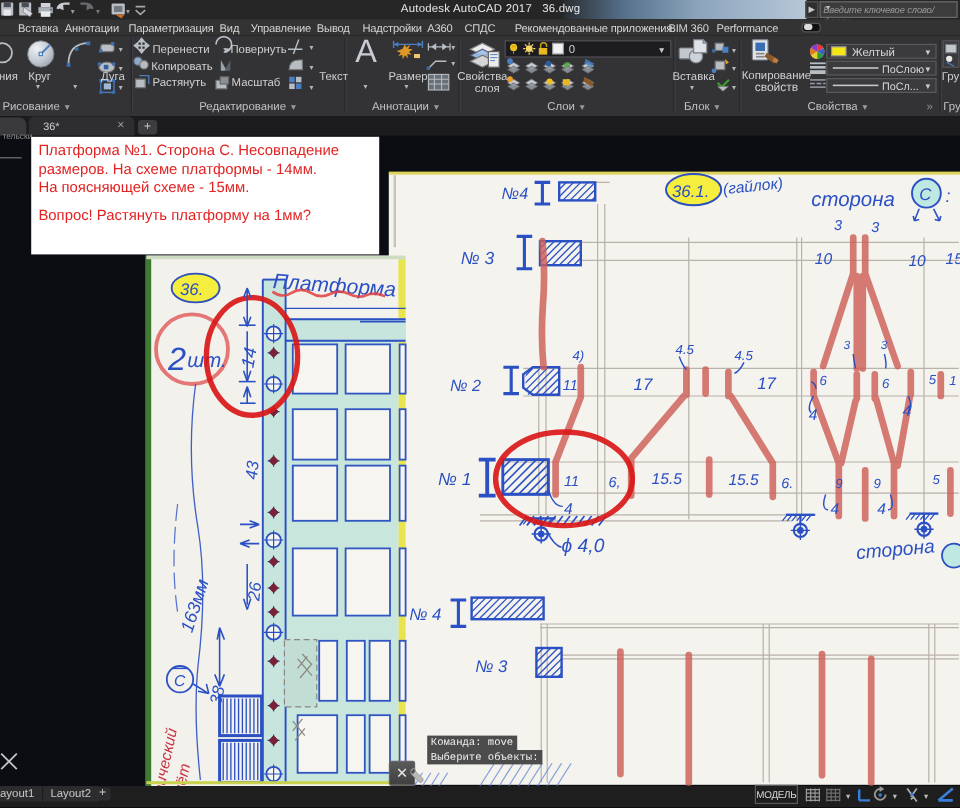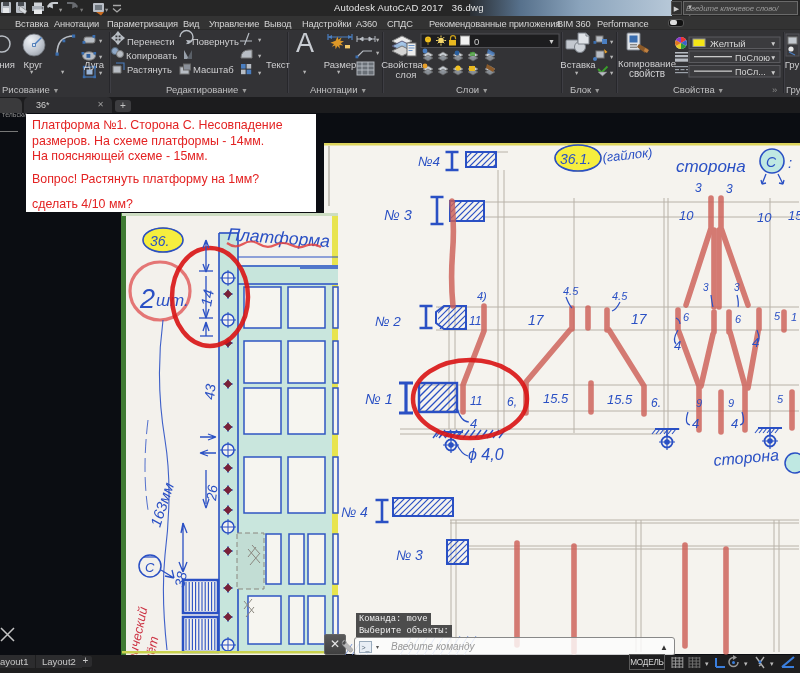--- a/index.html
+++ b/index.html
@@ -761,30 +761,23 @@
       <span style="position:absolute;right:8px;top:3px;color:#9a9a9a;font-size:8px">✕</span>
     </div>
 <div class="abs" id="plustab">+</div>
 <div class="abs" style="left:2px;top:111px;font-size:7px;color:#8a8a8a">тельски</div>
 <div class="abs" style="left:0;top:131px;width:18px;height:1px;background:#777"></div>
 <div class="abs" id="notebox">
       <div style="top:4.0px">Платформа №1. Сторона С. Несовпадение</div>
       <div style="top:19.7px">размеров. На схеме платформы - 14мм.</div>
       <div style="top:35.4px">На поясняющей схеме - 15мм.</div>
       <div style="top:58px">Вопрос! Растянуть платформу на 1мм?</div>
-      <div style="top:82.5px">сделать 4/10 мм?</div>
     </div>
     <div class="cmdtag" style="left:356px;top:613px">Команда:  move</div>
     <div class="cmdtag" style="left:356px;top:625px">Выберите объекты:</div>
-    <div class="abs" id="cmdbar">
-      <span id="cmdico">&gt;_</span>
-      <span style="position:absolute;left:21px;top:5px;font-size:6px;color:#555">▾</span>
-      <span id="cmdtxt">Введите команду</span>
-      <span id="cmdup">▲</span>
-    </div>
     <div class="abs" id="closebox">✕</div>
     <svg class="abs" style="left:341px;top:638px" width="16" height="16" viewBox="0 0 16 16">
       <path d="M4 2 a3.2 3.2 0 0 0 -2 5.4 l6 6 a2 2 0 0 0 3 -3 l-6 -6 z M4 2 l1.5 2.5 -2.5 2.5 -2 -1.5" fill="#b8b8b8" stroke="#888" stroke-width="0.5"></path>
     </svg>
     <svg class="abs" style="left:0;top:622px" width="22" height="24">
       <path d="M1 6 L14 19 M14 6 L1 19" stroke="#c4c4c4" stroke-width="1.5"></path>
     </svg>
     <div class="abs" id="statusbar"></div>
     <div class="ltab" style="left:0;top:655px;padding-left:0">ayout1</div>
     <div class="ltab" style="left:36px;top:655px">Layout2</div>

